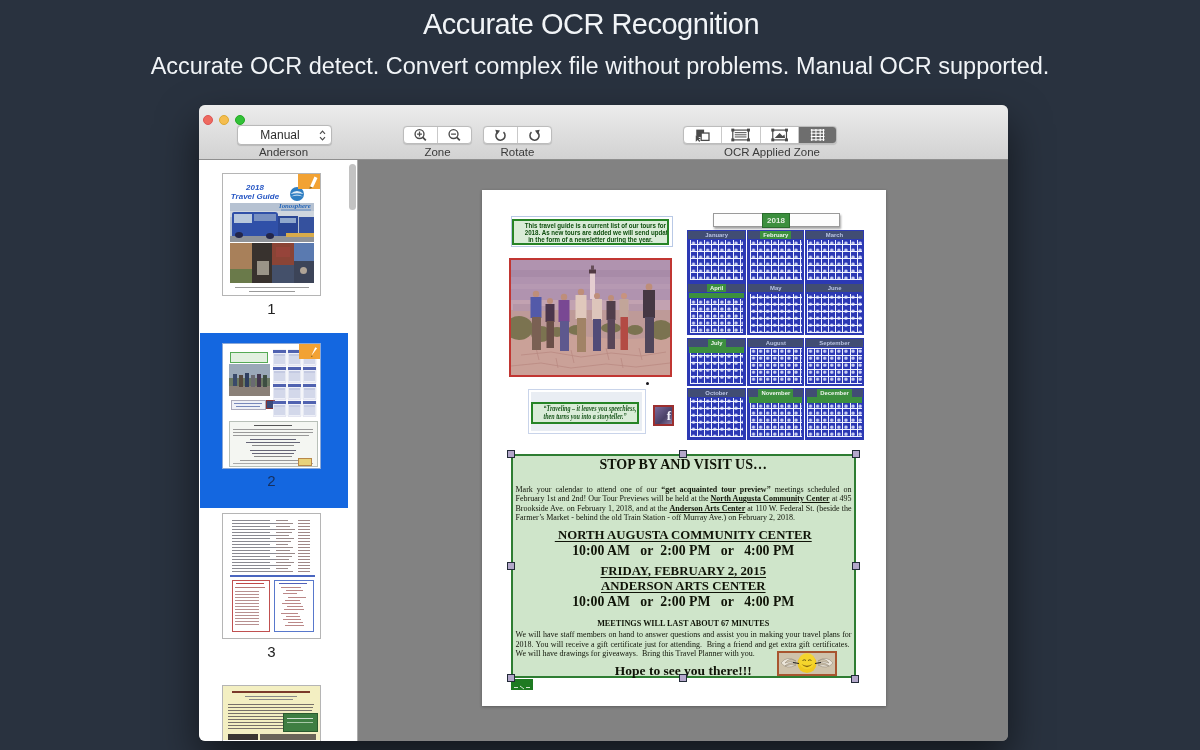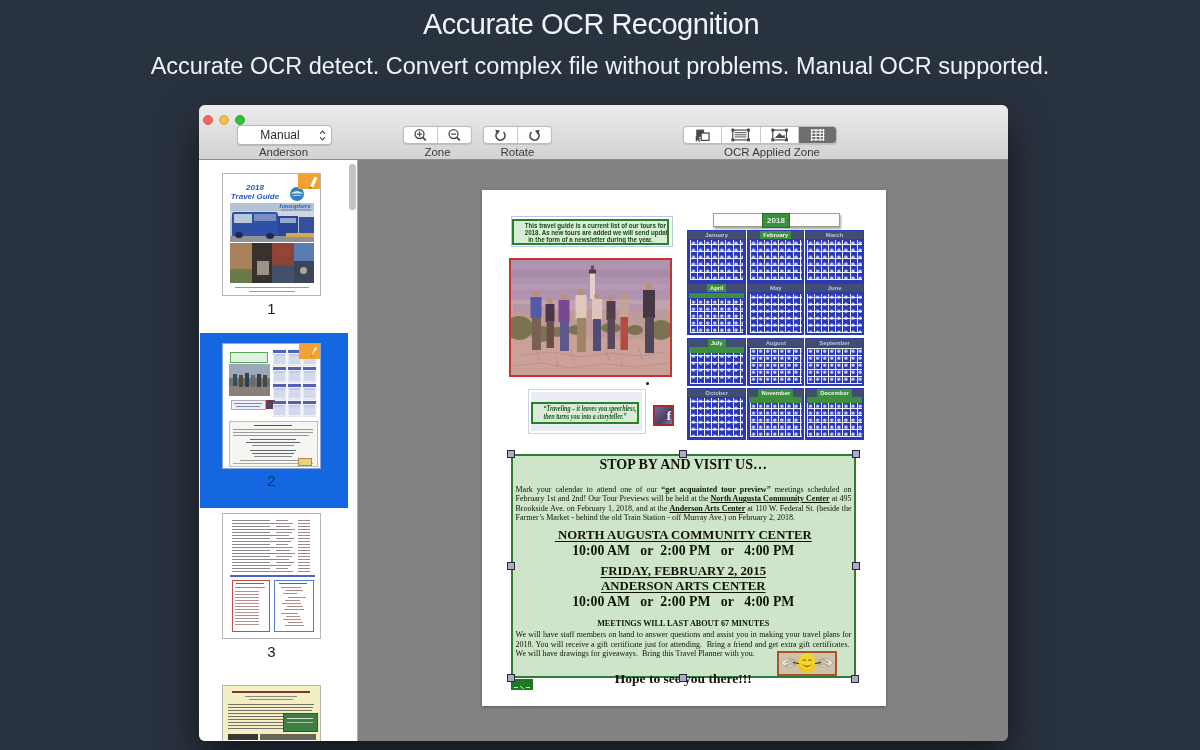--- a/index.html
+++ b/index.html
@@ -51,21 +51,21 @@
     repeating-linear-gradient(0deg,rgba(242,245,255,1) 0 1px,transparent 1px 7px),
     radial-gradient(circle at 3.5px 3.2px, rgba(232,236,252,0.85) 1.1px, rgba(170,180,245,0.3) 1.9px, transparent 2.3px);
     background-size:auto,auto,7.1px 7px;}
   .stopbox{position:absolute;left:28.5px;top:264px;width:341.5px;height:220px;border:2px solid #2e7d32;background:#cfe5ca;font-family:"Liberation Serif",serif;color:#101408;}
   .stopbox .ttl{position:absolute;top:1px;left:0;width:100%;text-align:center;font-size:14px;font-weight:bold;letter-spacing:0px;}
   .stopbox .p1{position:absolute;top:17.5px;left:3px;width:336px;font-size:8px;line-height:9.6px;text-align:justify;margin-top:11px;}
   .dl{position:absolute;left:0;width:100%;text-align:center;font-size:12.8px;font-weight:bold;}
   .dl u{text-underline-offset:1.5px;}
   .stopbox .meet{position:absolute;top:162.5px;left:0;width:100%;text-align:center;font-size:8.2px;font-weight:bold;}
   .stopbox .p2{position:absolute;top:174px;left:3px;width:336px;font-size:8px;line-height:9.6px;text-align:justify;}
-  .stopbox .hope{position:absolute;top:207px;left:0px;width:100%;text-align:center;font-size:13.5px;font-weight:bold;margin-top:8px;}
+  .stopbox .hope{position:absolute;top:207px;left:0px;width:100%;text-align:center;font-size:13.5px;font-weight:bold;}
   .handle{position:absolute;width:8px;height:8px;background:#b3a7ca;border:1px solid #222b38;box-sizing:border-box;}
   .smiley{position:absolute;left:295px;top:461px;width:56px;height:21px;border:2.5px solid #a8552f;background:#cec2ab;}
   .gtag{position:absolute;left:29px;top:489px;width:22px;height:11px;background:#1e7a22;}
 
 </style>
 </head>
 <body>
 <div class="hero-title">Accurate OCR Recognition</div>
 <div class="hero-sub">Accurate OCR detect. Convert complex file without problems. Manual OCR supported.</div>
 <div class="window">

